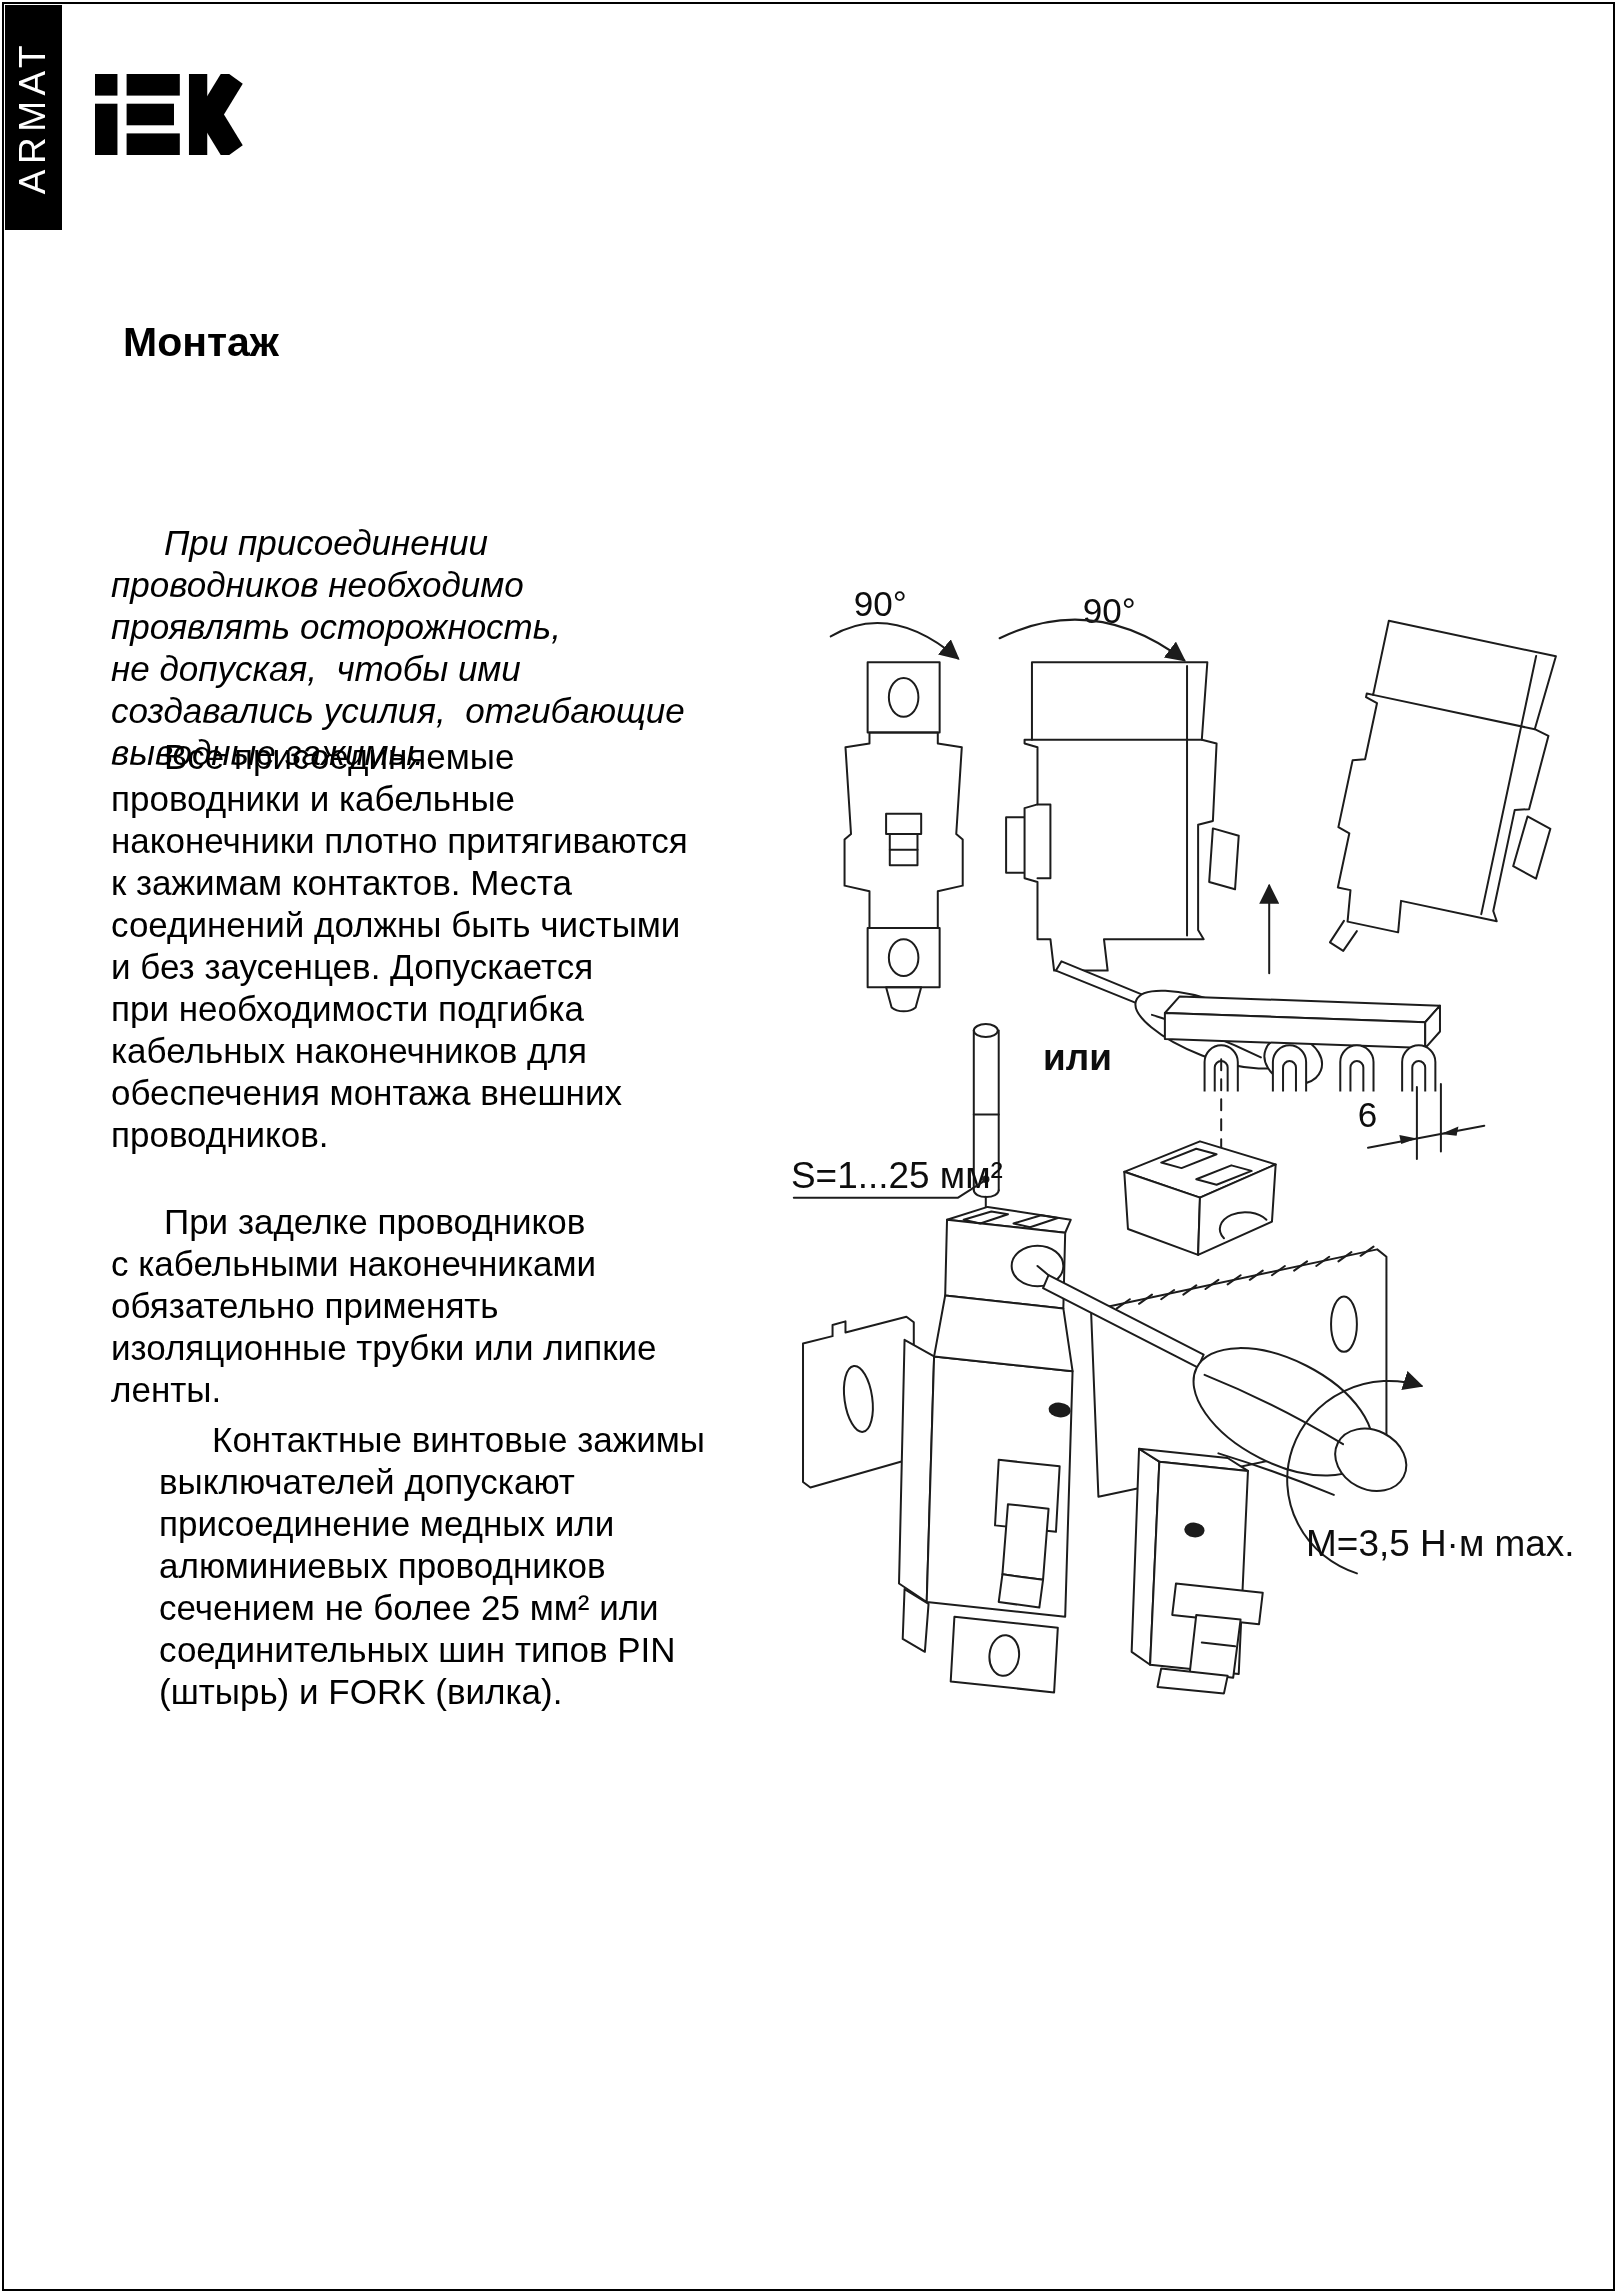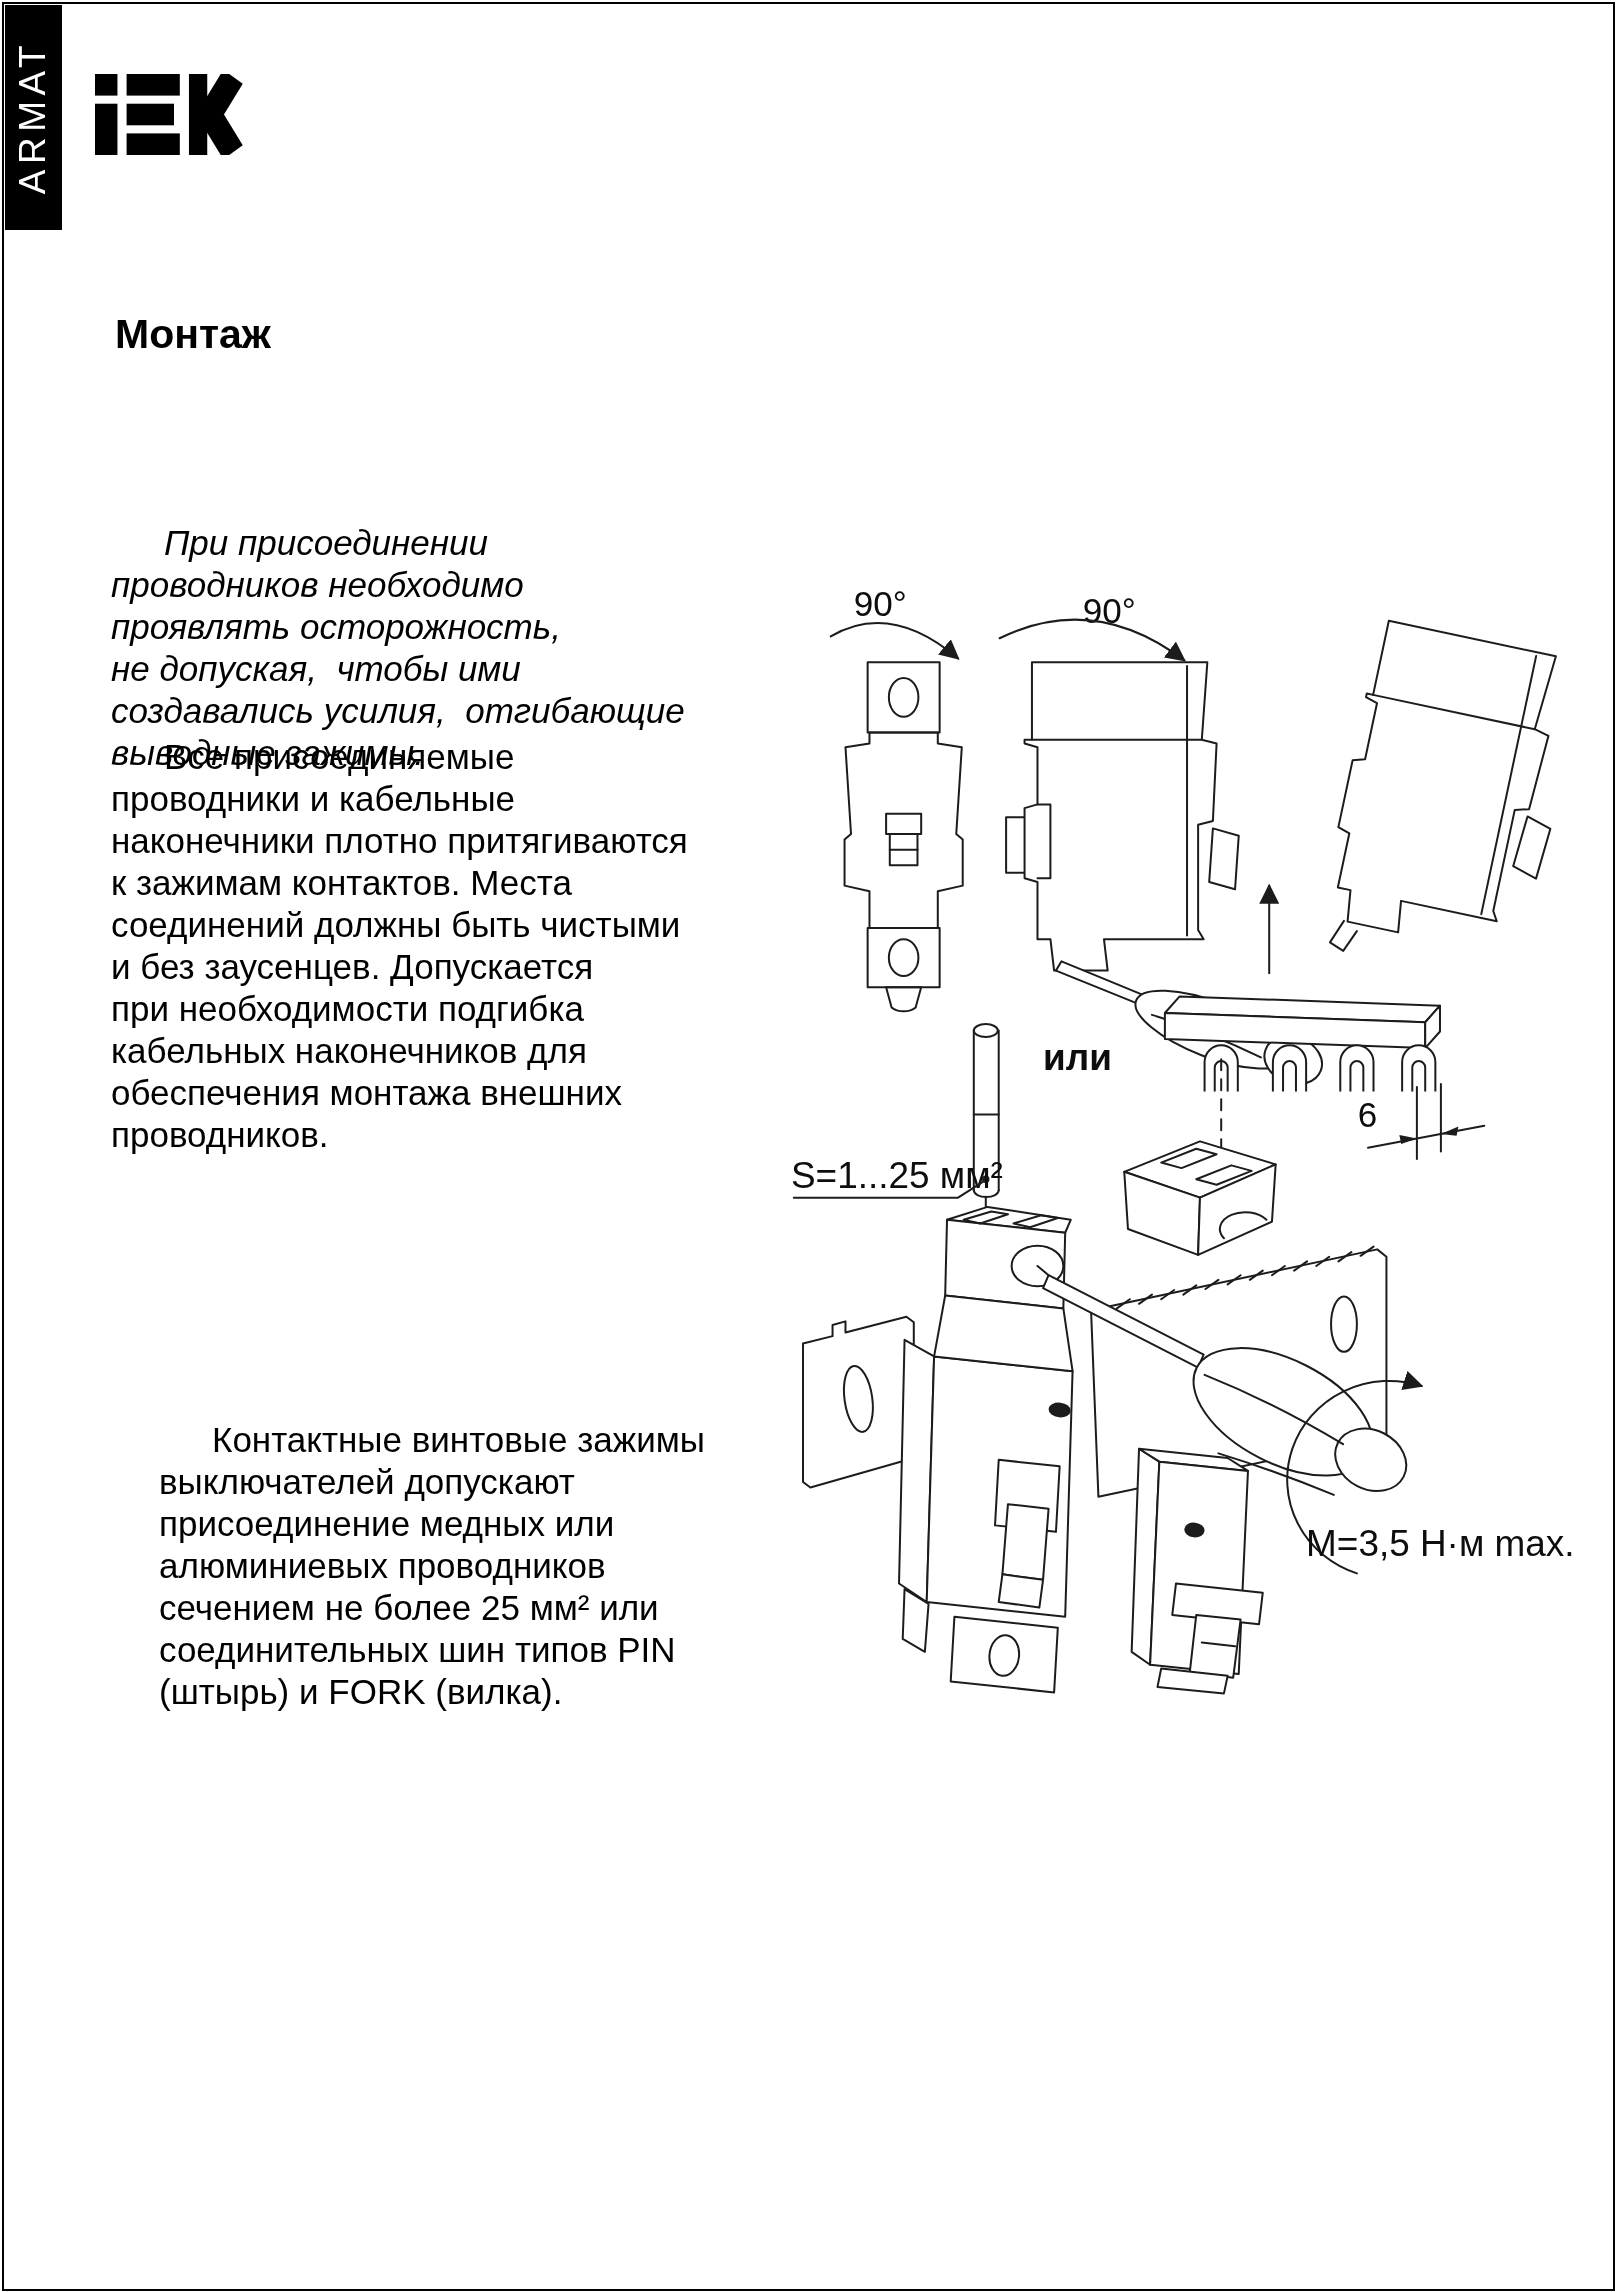--- a/index.html
+++ b/index.html
@@ -24,21 +24,21 @@
   #brand-bar .vtext{
     transform:rotate(-90deg);
     color:#fff;font-size:37px;font-weight:400;letter-spacing:5.5px;
     white-space:nowrap;
   }
   
   #logo{position:absolute;left:95px;top:74px;}
   
   #heading{
     position:absolute;left:111px;top:308px;
-    font-size:41px;font-weight:700;line-height:1.1;margin:4px;
+    font-size:41px;font-weight:700;line-height:1.1;margin:12px;
   }
   
   .para{
     position:absolute;left:111px;
     font-size:35px;line-height:42px;
     white-space:pre-wrap;
     margin:0;
   }
   .para.wide{width:1477px;text-indent:76px;}
   .para.col{width:729px;text-indent:53px;}
@@ -91,20 +91,25 @@
   <p id="p3" class="para col">Все присоединяемые
 проводники и кабельные
 наконечники плотно притягиваются
 к зажимам контактов. Места
 соединений должны быть чистыми
 и без заусенцев. Допускается
 при необходимости подгибка
 кабельных наконечников для
 обеспечения монтажа внешних
 проводников.</p>
+  <p id="p4" class="para col">При заделке проводников
+с кабельными наконечниками
+обязательно применять
+изоляционные трубки или липкие
+ленты.</p>
   <p id="p5" class="para col">Контактные винтовые зажимы
 выключателей допускают
 присоединение медных или
 алюминиевых проводников
 сечением не более 25 мм² или
 соединительных шин типов PIN
 (штырь) и FORK (вилка).</p>
 
   <svg id="figure" width="831" height="1117" viewBox="0 0 900 1210">
     <defs>

